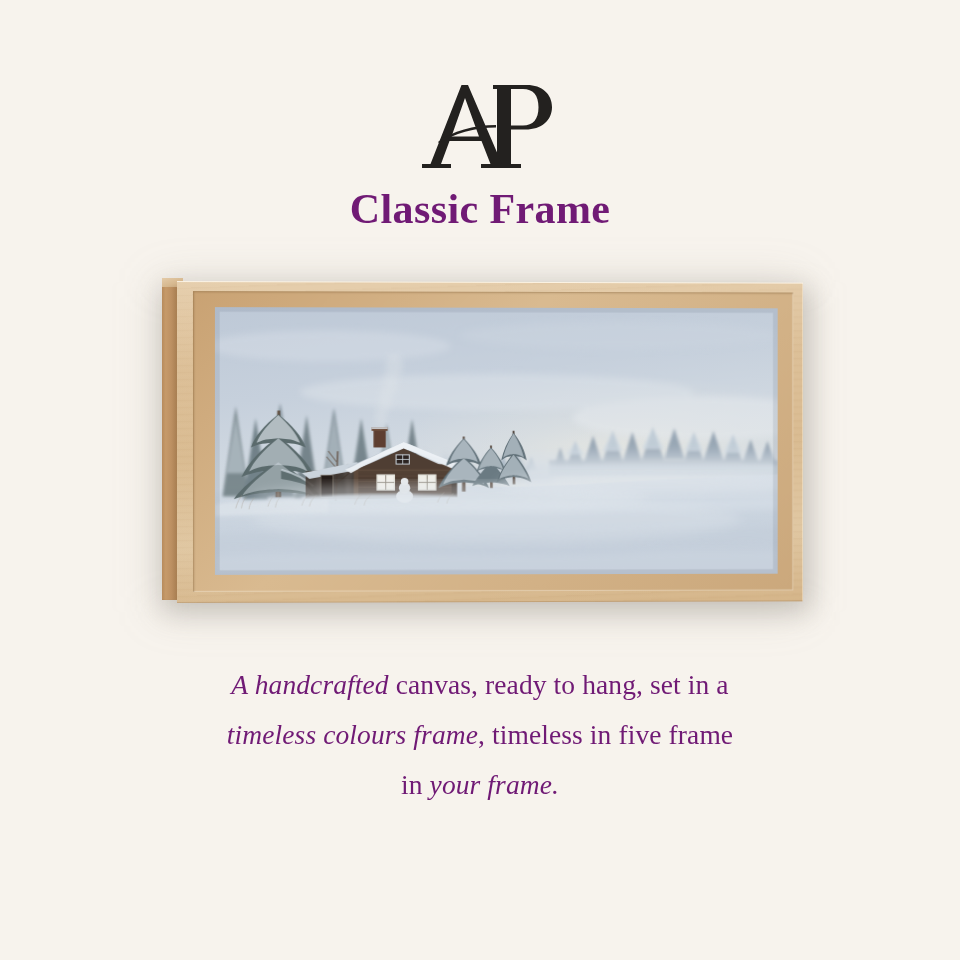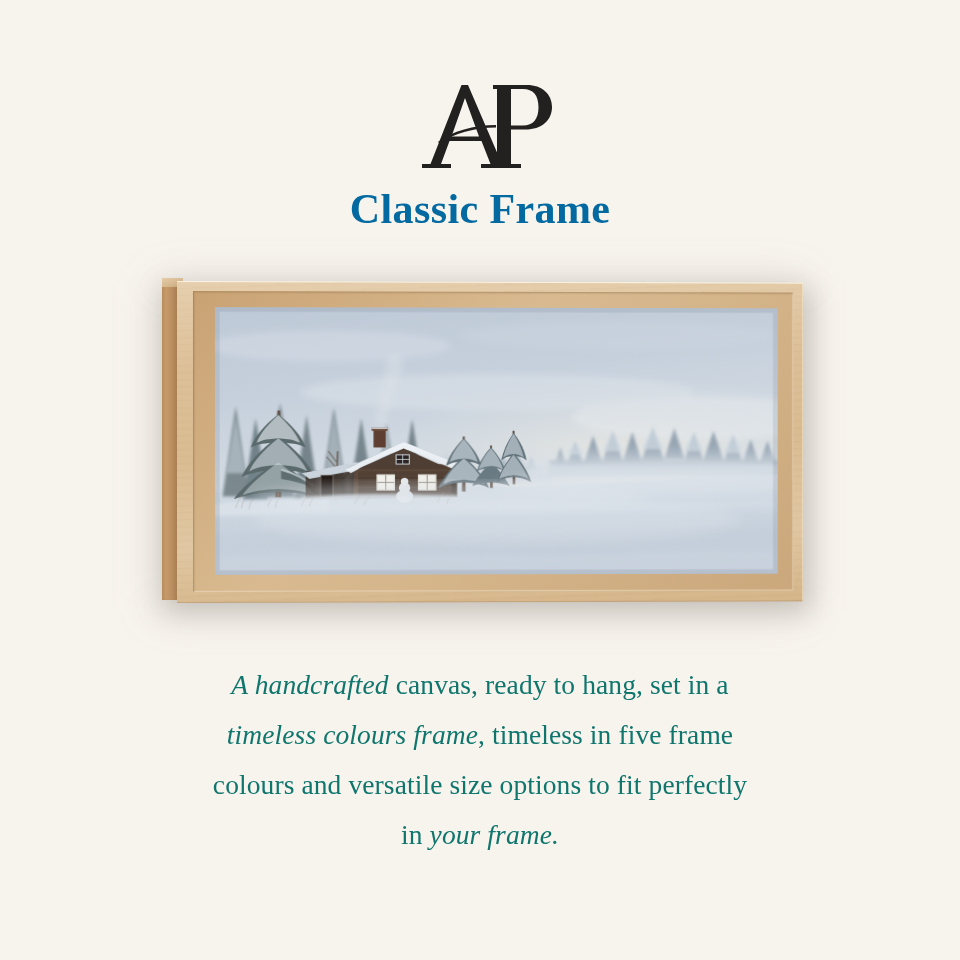--- a/index.html
+++ b/index.html
@@ -40,21 +40,21 @@
   .page-title {
     position: absolute;
     top: 186px;
     left: 0;
     width: 960px;
     text-align: center;
     font-family: "Liberation Serif", "DejaVu Serif", serif;
     font-size: 42px;
     font-weight: 700;
     letter-spacing: 0.4px;
-    color: #0369a1;
+    color: #701a75;
     line-height: 1.1;
   }
 
   
   .frame-stage {
     position: absolute;
     left: 157px;
     top: 272px;
     width: 656px;
     height: 340px;
@@ -173,21 +173,21 @@
   
   .description {
     position: absolute;
     top: 660px;
     left: 120px;
     width: 720px;
     text-align: center;
     font-family: "Liberation Serif", "DejaVu Serif", serif;
     font-size: 27.5px;
     line-height: 50px;
-    color: #0f766e;
+    color: #701a75;
     letter-spacing: 0.1px;
   }
   .description .em {
     font-style: italic;
   }
   .desc-line { display: block; white-space: nowrap; }
 </style>
 </head>
 <body>
 
@@ -481,17 +481,16 @@
           </div>
 
         </div>
       </div>
     </div>
   </div>
 
   <div class="description">
     <span class="desc-line"><span class="em">A handcrafted</span><span> canvas, ready to hang, set in a</span></span>
     <span class="desc-line"><span class="em">timeless colours frame</span><span>, timeless in five frame</span></span>
-    <span class="desc-line">colours and versatile size options to fit perfectly</span>
     <span class="desc-line"><span>in </span><span class="em">your frame.</span></span>
   </div>
 
 </div>
 
 </body></html>

